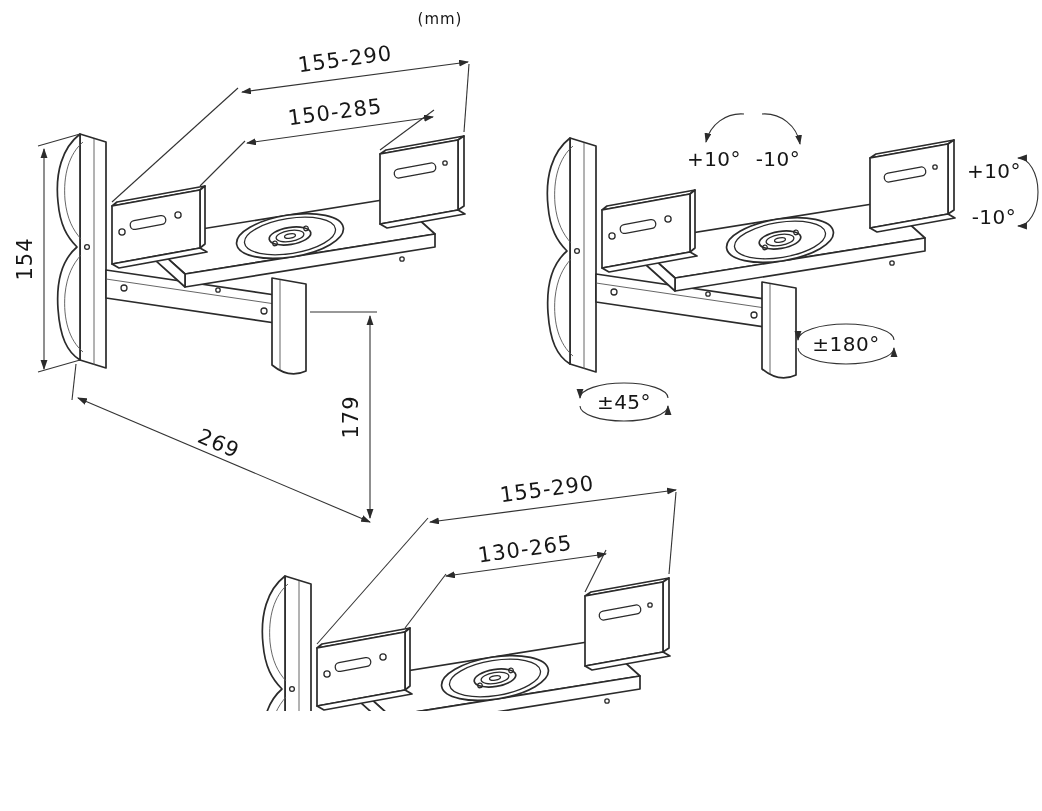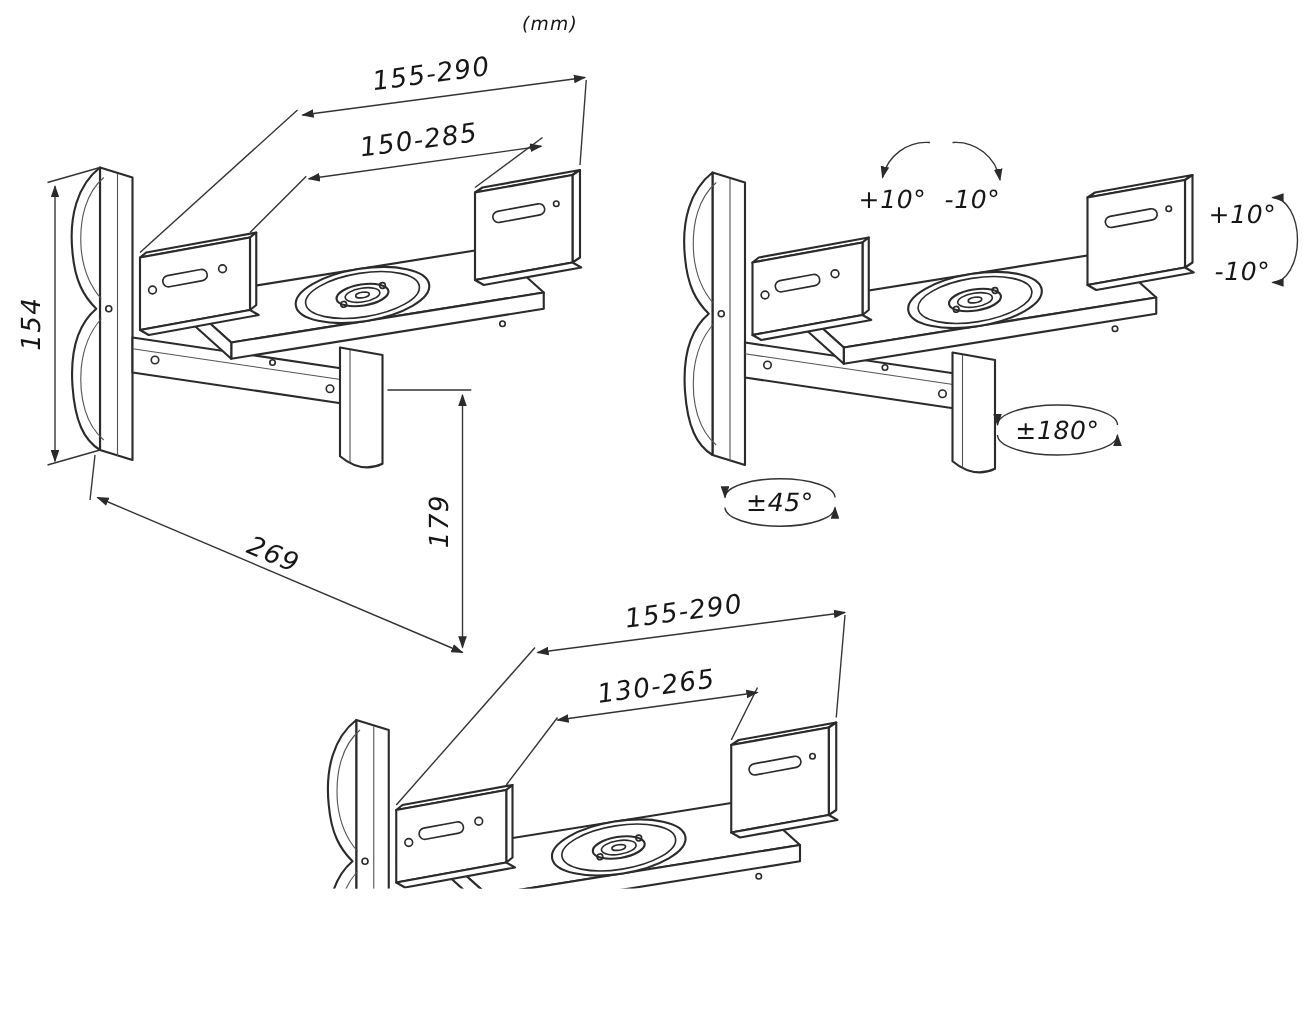--- a/index.html
+++ b/index.html
@@ -1,16 +1,16 @@
 <!DOCTYPE html>
 <html><head>
 <meta charset="utf-8">
 <style>
   html,body{margin:0;padding:0;background:#fff;}
-  .canvas{position:relative;width:1042px;height:711px;background:#fff;overflow:hidden;font-style:italic;}
+  .canvas{position:relative;width:1042px;height:711px;background:#fff;overflow:hidden;}
   svg{display:block;}
   svg text{font-family:"DejaVu Sans",sans-serif;fill:#161616;}
   .ol{fill:#fff;stroke:#2b2b2b;stroke-width:1.7;stroke-linejoin:round;}
   .ln{fill:none;stroke:#2b2b2b;stroke-width:1.3;}
   .thin{fill:none;stroke:#555;stroke-width:0.9;}
   .slot{fill:#fff;stroke:#2b2b2b;stroke-width:1.3;}
   .dim{fill:none;stroke:#333;stroke-width:1.1;}
   .dimtxt{font-size:21px;letter-spacing:1px;text-anchor:middle;}
   .annot{font-size:20px;letter-spacing:0.5px;text-anchor:middle;}
   .unit{font-size:15px;text-anchor:middle;letter-spacing:1px;}

